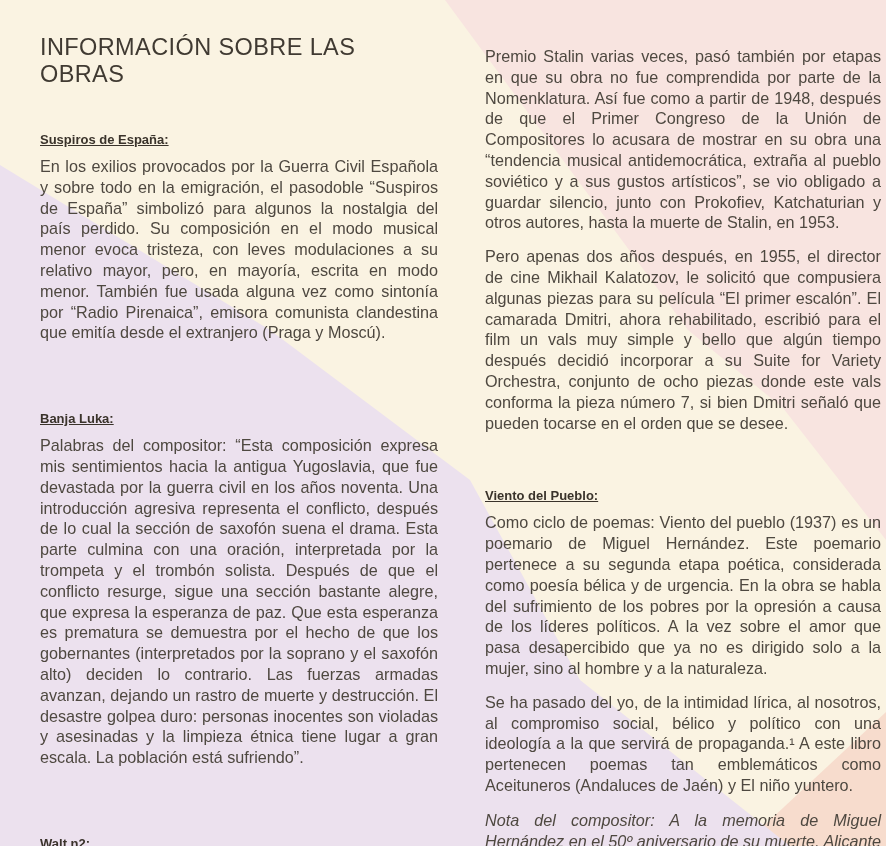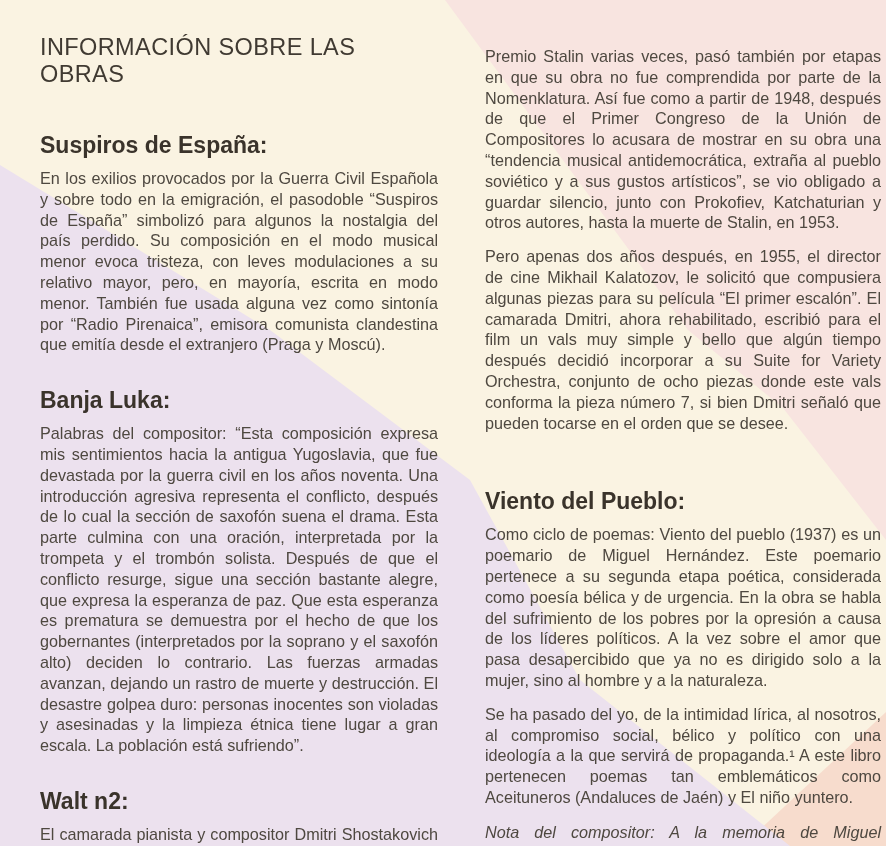--- a/index.html
+++ b/index.html
@@ -40,25 +40,26 @@
   .col-right { width: 396px; }
   h1.title {
     margin: 0 0 44px 0;
     font-size: 23.5px;
     font-weight: 400;
     letter-spacing: 0.4px;
     color: var(--title-text, #403a32);
   }
   h2.heading {
     margin: 0 0 9px 0;
-    font-size: 23px;
+    font-size: 13px;
     font-weight: bold;
     color: var(--heading-text, #3a332b);
+    text-decoration: underline;
   }
-  section { margin-top: 32px; }
+  section { margin-top: 68px; }
   section.first { margin-top: 12px; }
   p.body-par {
     margin: 0 0 13px 0;
     font-size: 16.2px;
     line-height: 20.8px;
     color: var(--body-text, #4e4840);
     text-align: justify;
   }
   p.continued { text-align-last: justify; }
   p.note-par {

